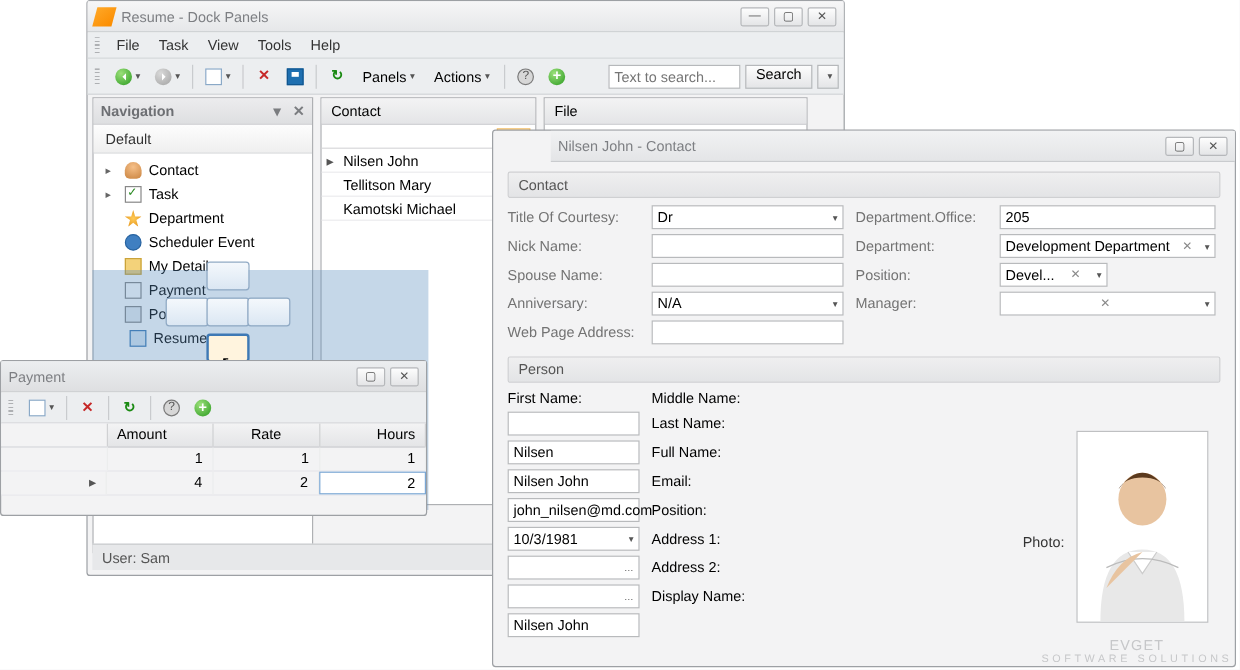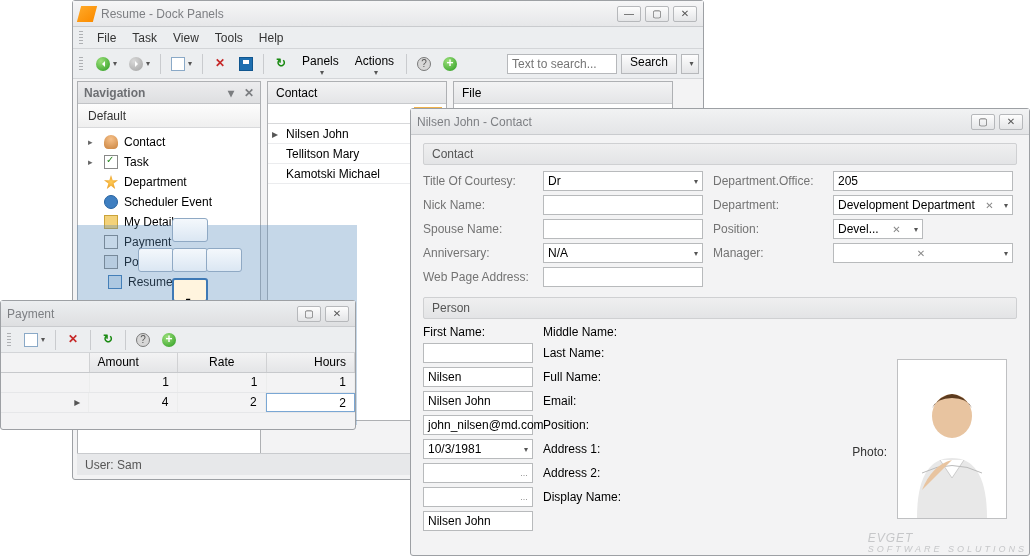--- a/index.html
+++ b/index.html
@@ -13,21 +13,21 @@
   .ctrlbtns { display:flex; gap:4px; }
   .ctrlbtn { width:24px; height:16px; border:1px solid #b6b8bb; border-radius:2px; background:linear-gradient(#fdfdfd,#e4e5e7); display:flex; align-items:center; justify-content:center; color:#555; font-size:10px; cursor:default; }
 
   .menubar { height:22px; display:flex; align-items:center; padding:0 4px; background:#eceef0; border-bottom:1px solid #d3d5d8; }
   .mgrip { width:4px; height:14px; margin:0 6px 0 2px; background:repeating-linear-gradient(#aeb0b3 0 1px, transparent 1px 3px); }
   .menubar span { padding:0 8px; color:#333; }
 
   .toolbar { height:30px; display:flex; align-items:center; padding:0 4px; background:#eceef0; border-bottom:1px solid #d3d5d8; gap:2px; }
   .tbtn { height:22px; min-width:22px; padding:0 4px; display:inline-flex; align-items:center; justify-content:center; border:1px solid transparent; border-radius:2px; }
   .tsep { width:1px; height:20px; background:#c9cbce; margin:0 3px; }
-  .tdrop { height:22px; display:inline-flex; align-items:center; padding:0 6px; border:1px solid transparent;flex-direction:column; }
+  .tdrop { height:22px; display:inline-flex; align-items:center; padding:0 6px; border:1px solid transparent; }
   .caret { margin-left:3px; font-size:8px; color:#555; }
   .searchbox { margin-left:auto; display:flex; align-items:center; gap:4px; }
   .searchbox input { width:110px; height:20px; border:1px solid #b6b8bb; padding:0 4px; color:#888; }
   .searchbox .sbtn { height:20px; padding:0 8px; border:1px solid #b6b8bb; background:linear-gradient(#fdfdfd,#e4e5e7); }
   .searchbox .drop { width:18px; height:20px; border:1px solid #b6b8bb; background:linear-gradient(#fdfdfd,#e4e5e7); display:flex; align-items:center; justify-content:center; }
 
   
   .i { display:inline-block; width:14px; height:14px; }
   .i-back { border-radius:50%; background:radial-gradient(circle at 35% 30%,#9be07a,#2a9a1f); position:relative; }
   .i-back::after{content:"";position:absolute;left:3px;top:4px;border:3px solid transparent;border-right-color:#fff;}
@@ -99,35 +99,35 @@
   .paytool{height:26px;display:flex;align-items:center;padding:0 4px;gap:2px;background:#eceef0;border-bottom:1px solid #d3d5d8;}
   .paygrid{} 
   .paygrid .ghdr{height:20px;display:flex;background:linear-gradient(#f3f3f4,#e4e5e7);border-bottom:1px solid #c7c9cc;}
   .paygrid .ghdr div{flex:1;border-right:1px solid #d0d1d3;padding:2px 8px;}
   .paygrid .grow{height:20px;display:flex;border-bottom:1px solid #e6e7e9;}
   .paygrid .grow div{flex:1;border-right:1px solid #eceded;padding:2px 8px;text-align:right;}
   .paygrid .rowmark{width:14px;flex:0 0 14px;text-align:center;color:#555;border-right:1px solid #d7d8da;background:#f3f3f4;}
 
   
   #detwin { left:410px; top:108px; width:620px; height:448px; z-index:30;}
-  #detwin .titlebar{background:linear-gradient(#f1f2f3,#e4e5e7);}
+  #detwin .titlebar{background:linear-gradient(#f1f2f3,#e4e5e7);margin-left:48px;}
   .detbody{padding:8px 12px;overflow:hidden;}
   .grouphdr{height:22px;background:linear-gradient(#efeff0,#e3e4e6);border:1px solid #cfd0d2;border-radius:2px;display:flex;align-items:center;padding:0 8px;color:#555;margin-bottom:6px;}
   .fgrid{display:grid;grid-template-columns:110px 160px 110px 180px;row-gap:4px;column-gap:10px;align-items:center;}
   .fgrid label{color:#737373;}
   .fld{height:20px;border:1px solid #b8babc;background:#fff;padding:0 4px;display:flex;align-items:center;width:100%;}
   .fld .dd{margin-left:auto;font-size:8px;color:#555;}
   .fld .clr{margin-left:auto;color:#888;font-size:10px;padding:0 2px;}
   .pgrid{display:grid;grid-template-columns:110px 260px;row-gap:4px;column-gap:10px;align-items:center;}
   .photo{position:absolute;right:22px;top:250px;width:110px;height:160px;border:1px solid #bfc0c2;background:#fff;display:flex;align-items:flex-end;justify-content:center;}
   .photo svg{width:100px;height:140px;}
   .photolbl{position:absolute;right:142px;top:336px;color:#333;}
 
   
-  .wm{position:absolute;right:6px;bottom:4px;color:#c6c7c9;font-size:18px;font-style:italic;letter-spacing:1px;z-index:40;pointer-events:none;text-align:left;line-height:1;}
+  .wm{position:absolute;right:6px;bottom:4px;color:#c6c7c9;font-size:18px;letter-spacing:1px;z-index:40;pointer-events:none;text-align:center;line-height:1;}
   .wm small{font-size:9px;display:block;letter-spacing:3px;}
 </style>
 </head>
 <body>
 
 <div class="win" id="mainwin" style="left:72px;top:0;width:632px;height:480px;">
   <div class="titlebar">
     <span class="ticon i i-app"></span>
     <span class="ttxt">Resume - Dock Panels</span>
     <div class="ctrlbtns">

